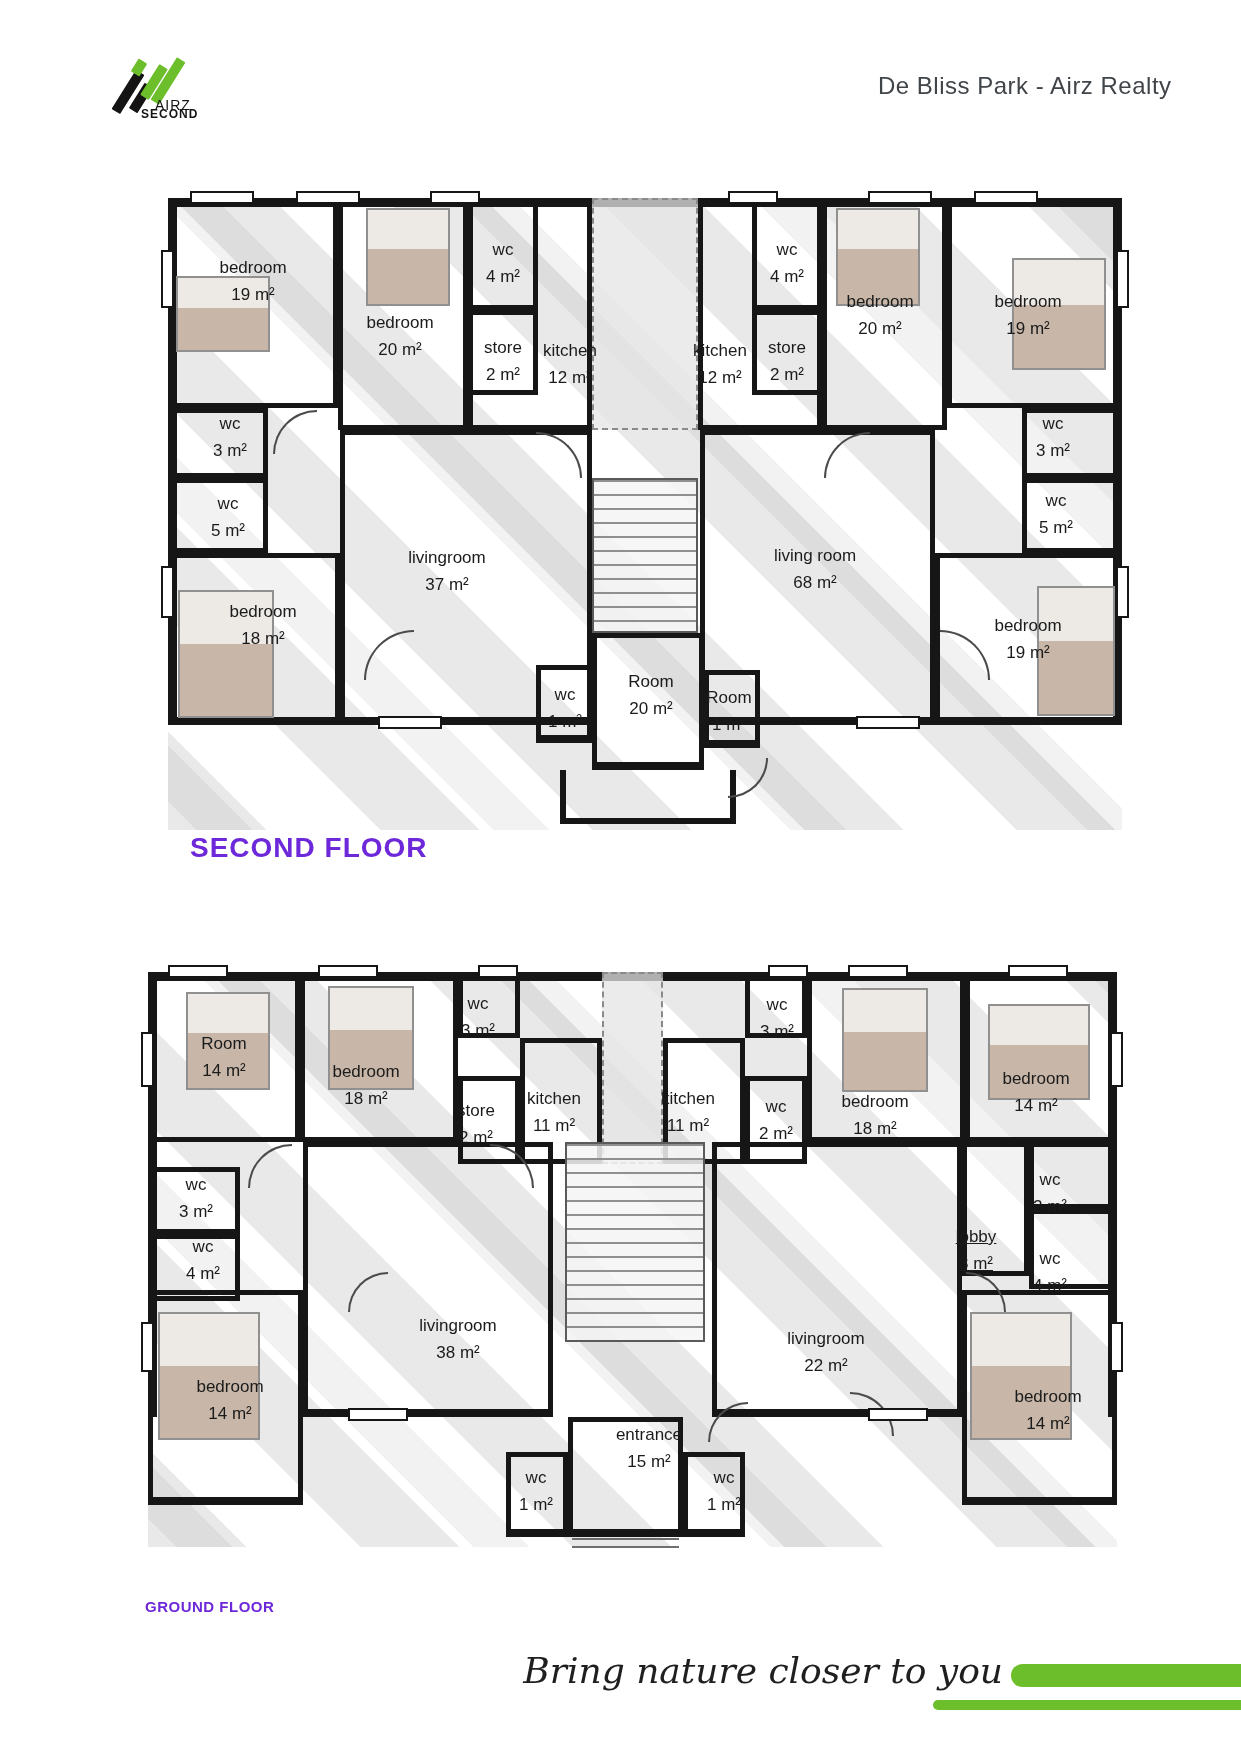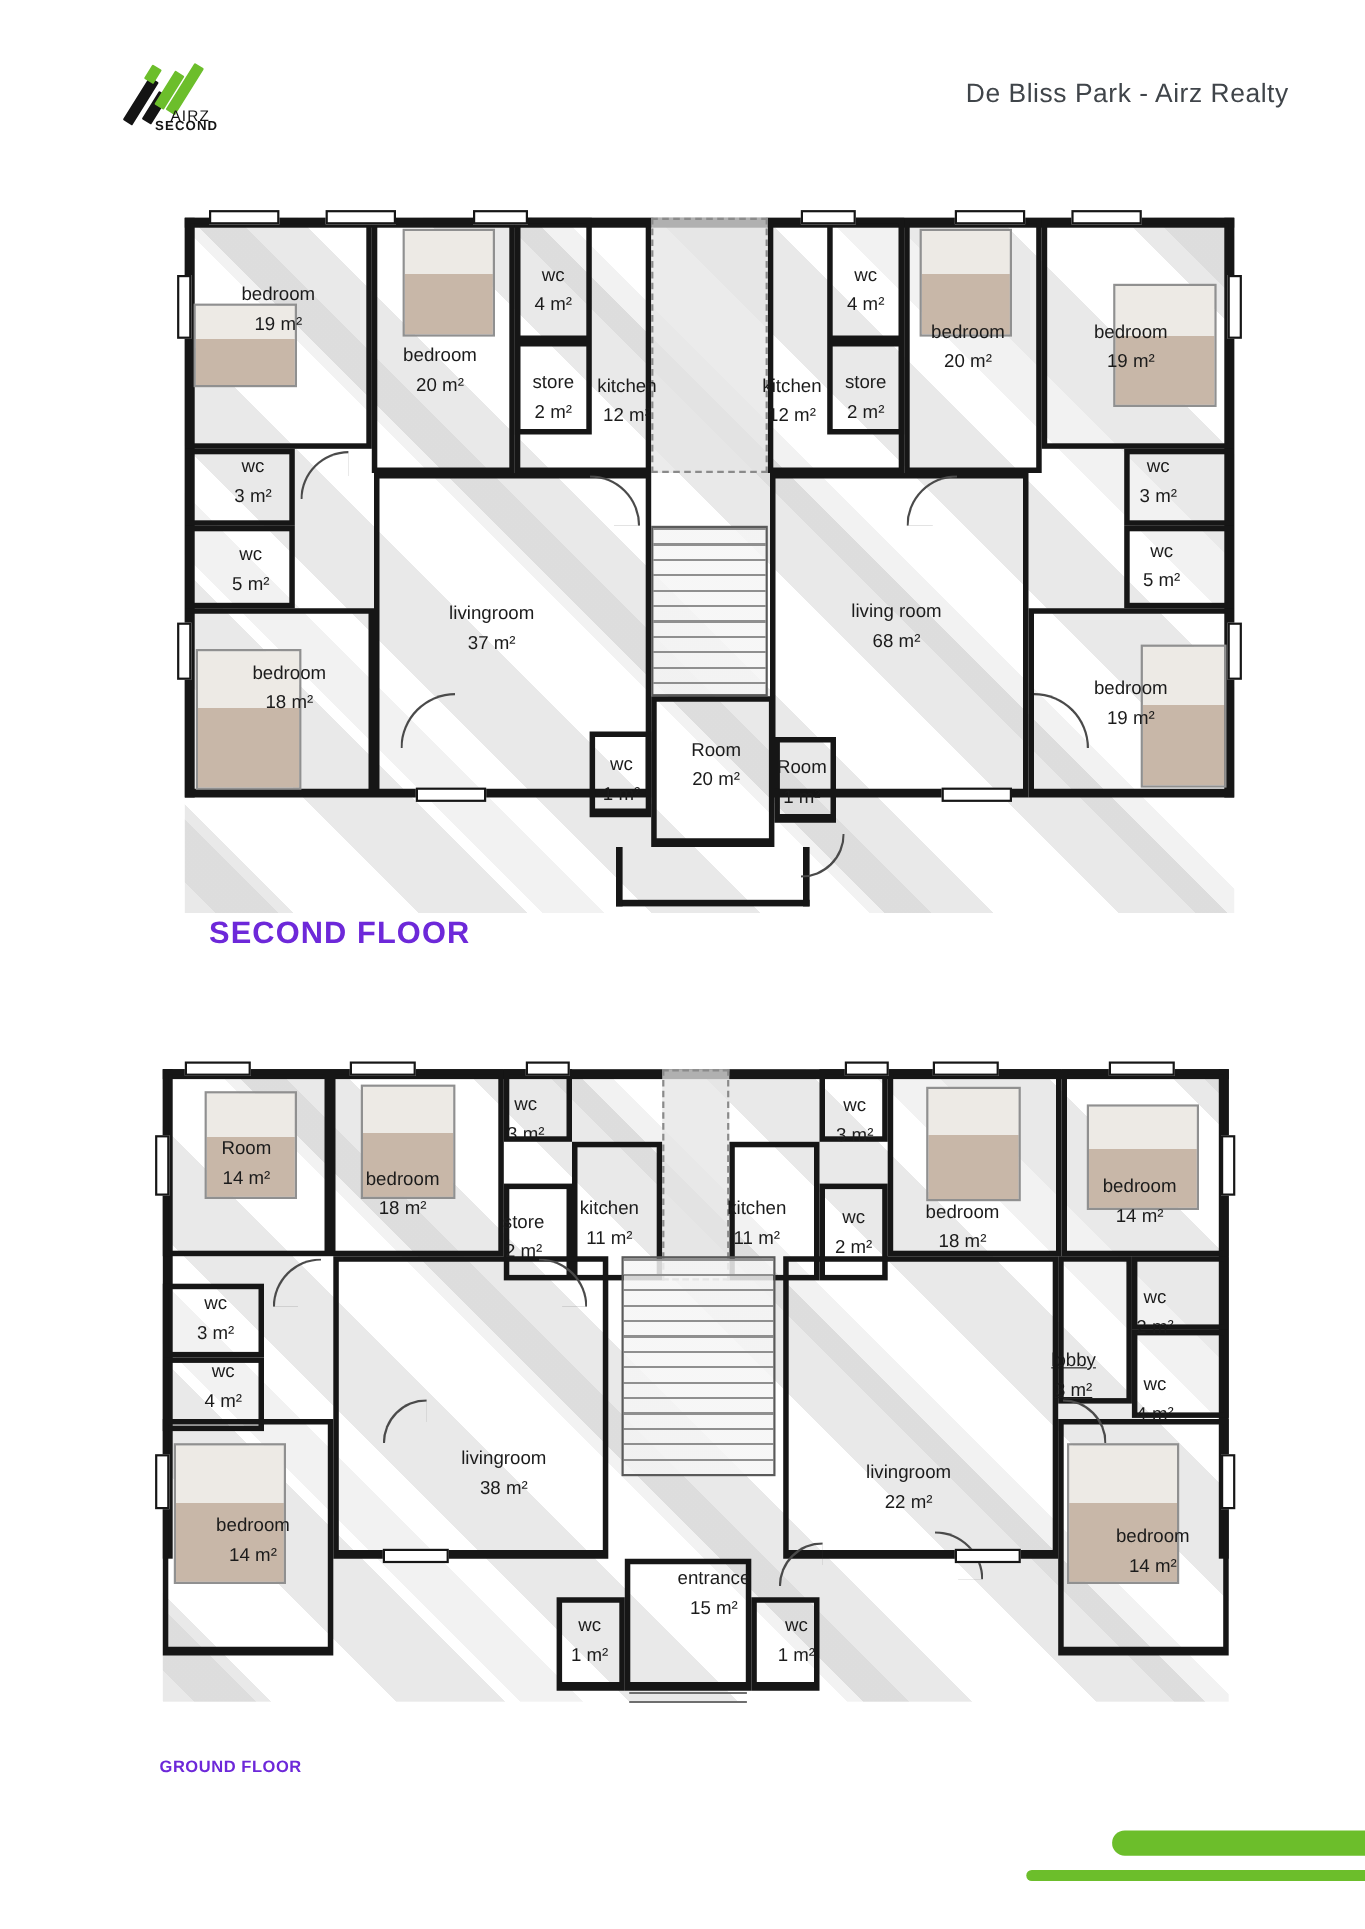--- a/index.html
+++ b/index.html
@@ -338,16 +338,17 @@
       <div class="win" style="left: 720px; top: 436px; width: 60px; height: 13px;"></div>
       <div class="door-arc" style="left: 100px; top: 172px; width: 44px; height: 44px; transform: rotate(0deg);"></div>
       <div class="door-arc" style="left: 342px; top: 172px; width: 44px; height: 44px; transform: rotate(90deg);"></div>
       <div class="door-arc" style="left: 560px; top: 430px; width: 40px; height: 40px; transform: rotate(0deg);"></div>
       <div class="door-arc" style="left: 702px; top: 420px; width: 44px; height: 44px; transform: rotate(90deg);"></div>
       <div class="door-arc" style="left: 200px; top: 300px; width: 40px; height: 40px; transform: rotate(0deg);"></div>
       <div class="door-arc" style="left: 818px; top: 300px; width: 40px; height: 40px; transform: rotate(90deg);"></div>
     </div>
   <div class="caption" id="cap-1">GROUND FLOOR</div>
 
+  <div class="tagline">Bring nature closer to you</div>
   <div class="bar1"></div>
   <div class="bar2"></div>
 
 </div>
 
 </body></html>

